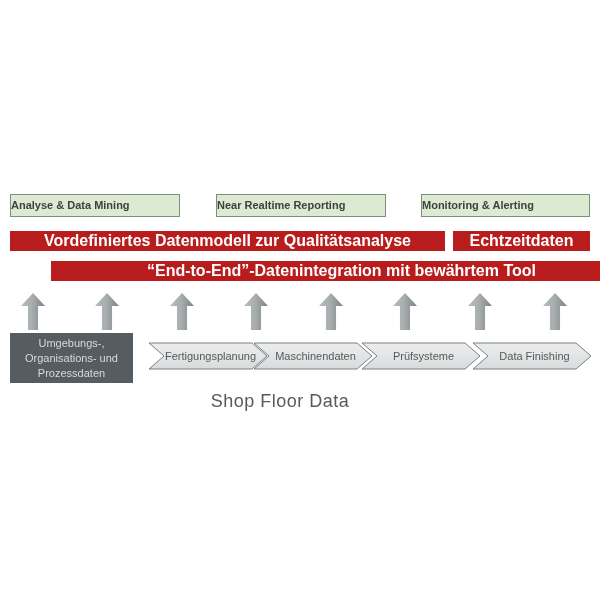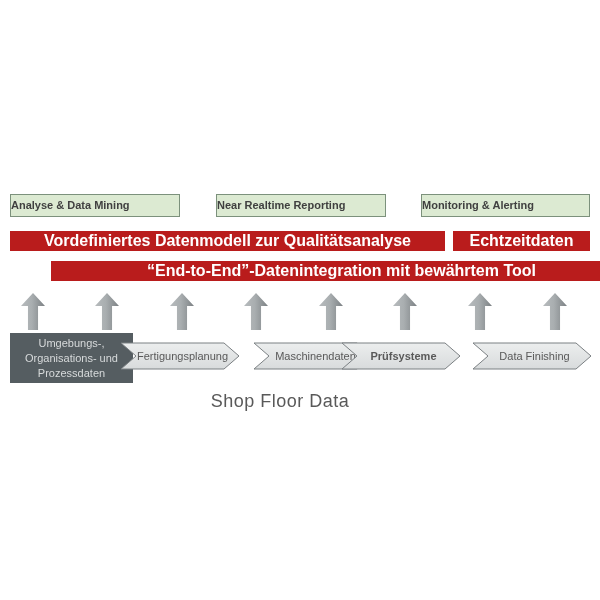--- a/index.html
+++ b/index.html
@@ -85,23 +85,23 @@
     left: 16px;
     right: 12px;
     top: 0;
     height: 28px;
     line-height: 28px;
     text-align: center;
     font-size: 11px;
     color: #595959;
     white-space: nowrap;
   }
-  .chevron.c1 { left: 120px; }
+  .chevron.c1 { left: 148px; }
   .chevron.c2 { left: 253px; }
-  .chevron.c3 { left: 341px; font-weight: bold; }
+  .chevron.c3 { left: 361px; }
   .chevron.c4 { left: 472px; }
 
   
   .caption {
     position: absolute;
     left: 0;
     top: 391px;
     width: 560px;
     text-align: center;
     font-size: 18px;

